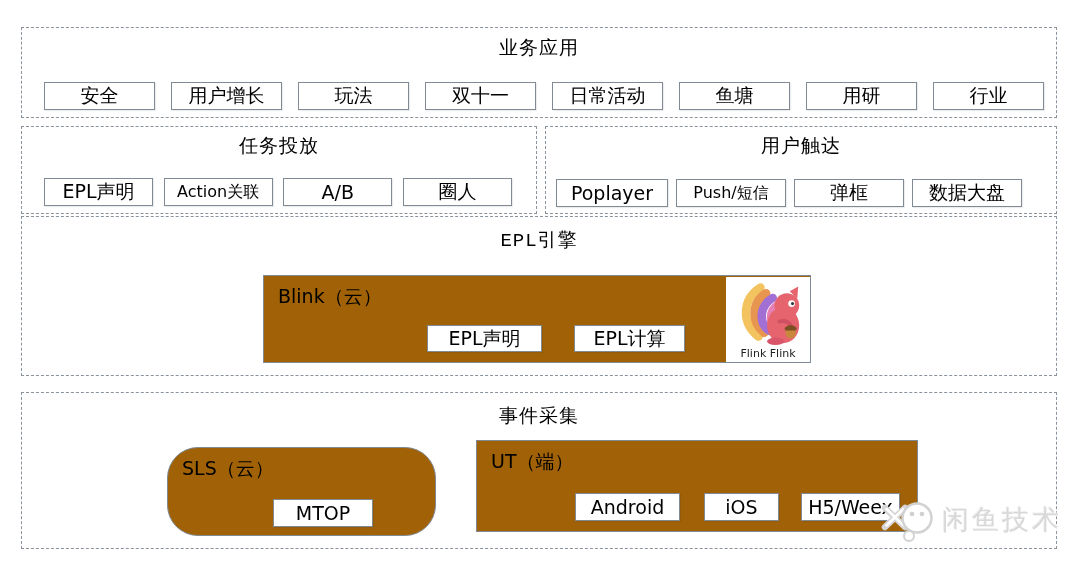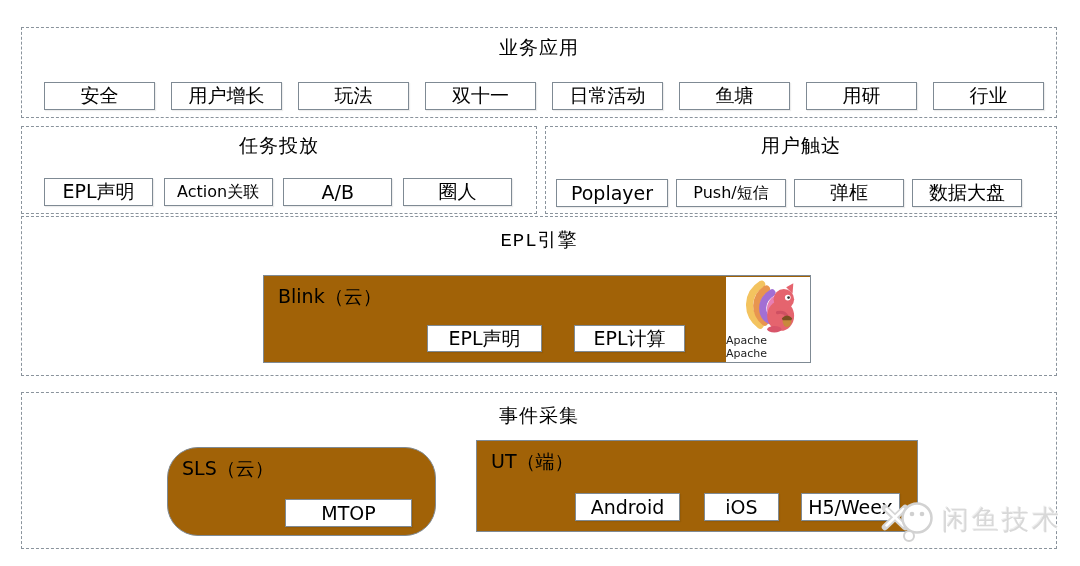--- a/index.html
+++ b/index.html
@@ -33,21 +33,21 @@
   #sec-engine .sec-title{padding-top:10px;}
   #blink-box{left:241px;top:58px;width:548px;height:88px;}
   #chip-epl-parse{left:163px;top:49px;width:115px;height:27px;}
   #chip-epl-calc{left:310px;top:49px;width:111px;height:27px;}
   #flink-logo-wrap{position:absolute;left:462px;top:1px;width:84px;height:85px;
         display:flex;flex-direction:column;align-items:center;justify-content:flex-end;background:#fff;}
   #flink-caption{font-size:11px;color:#222;line-height:13px;padding-bottom:2px;}
   #sec-collection{left:21px;top:392px;width:1036px;height:157px;}
   #sec-collection .sec-title{padding-top:10px;}
   #sls-box{left:145px;top:54px;width:269px;height:89px;border-radius:31px;}
-  #chip-mtop{left:117px;top:51px;width:127px;height:28px;}
+  #chip-mtop{left:105px;top:51px;width:100px;height:28px;}
   #ut-box{left:454px;top:47px;width:442px;height:92px;}
   #chip-android{left:98px;top:52px;width:105px;height:28px;}
   #chip-ios{left:227px;top:52px;width:75px;height:28px;}
   #chip-h5{left:324px;top:52px;width:99px;height:28px;}
   
   #watermark{position:absolute;left:880px;top:494px;height:52px;display:flex;align-items:center;z-index:5;}
   #watermark-text{font-size:27px;color:#d8d8d8;letter-spacing:3px;margin-left:4px;
         text-shadow:1px 1px 0 #ffffff, -1px -1px 0 #efefef;}
 </style>
 </head>
@@ -104,21 +104,21 @@
           <ellipse cx="54" cy="49" rx="17" ry="19" fill="#e5646e"></ellipse>
           <ellipse cx="46" cy="66" rx="9" ry="4" fill="#d8556a"></ellipse>
           <circle cx="58" cy="28" r="13" fill="#e5646e"></circle>
           <path d="M61 13 L70 8 L69 21 Z" fill="#e5646e"></path>
           <circle cx="63" cy="26" r="3.6" fill="#ffffff"></circle>
           <circle cx="64" cy="26" r="1.7" fill="#3a3a3a"></circle>
           <path d="M50 45 Q 58 43 62 49" stroke="#cf5062" stroke-width="4" fill="none" stroke-linecap="round"></path>
           <ellipse cx="62" cy="56" rx="5.5" ry="7" fill="#c9893c"></ellipse>
           <path d="M55.5 52 Q 62 45.5 68.5 52 L 67.5 54.5 L 56.5 54.5 Z" fill="#7c4f22"></path>
         </svg>
-        <div id="flink-caption">Apache Apache</div>
+        <div id="flink-caption">Flink Flink</div>
       </div>
     </div>
   </section>
 
   <section class="sec" id="sec-collection">
     <div class="sec-title">事件采集</div>
     <div class="solidbox" id="sls-box">
       <div class="boxlabel">SLS（云）</div>
       <div class="chip" id="chip-mtop">MTOP</div>
     </div>

